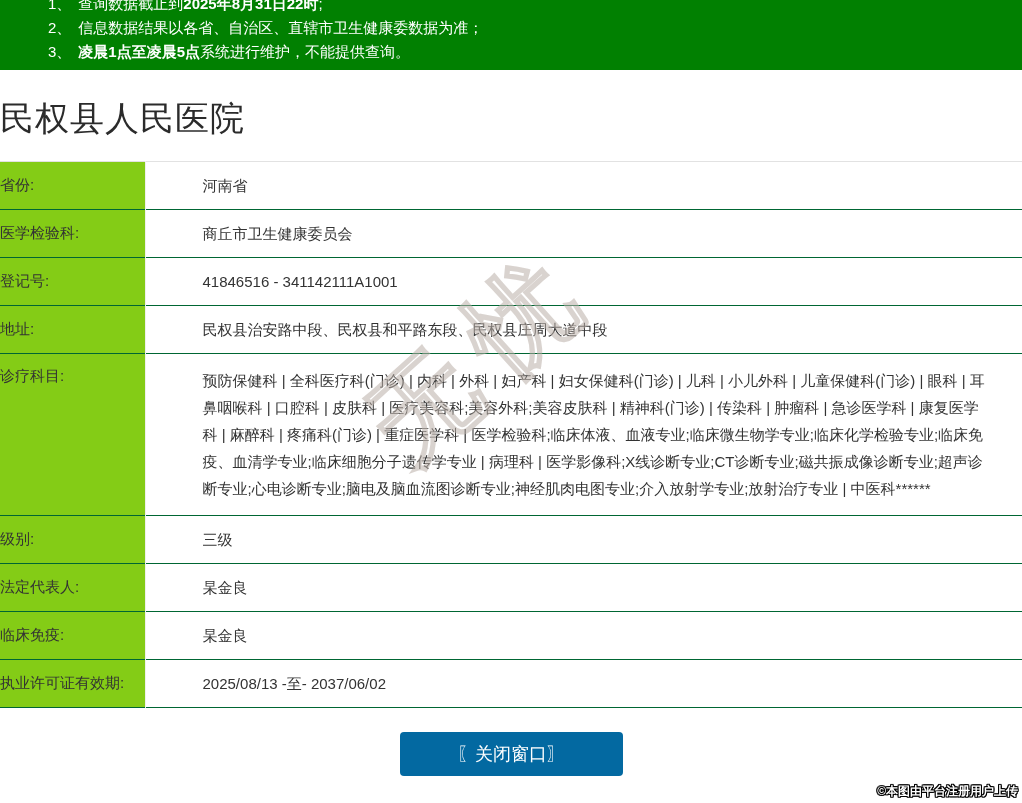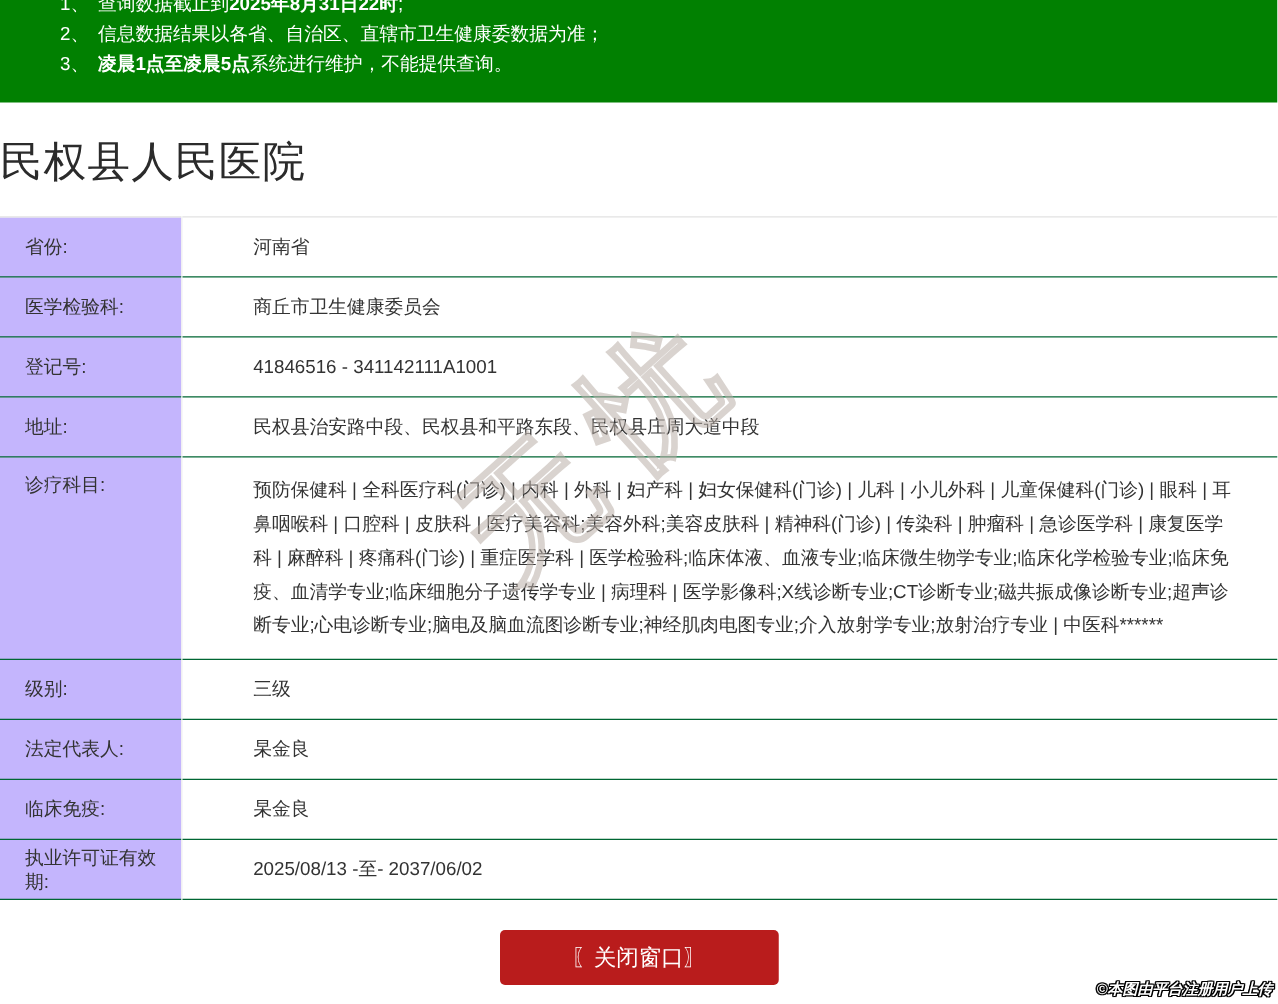--- a/index.html
+++ b/index.html
@@ -7,21 +7,21 @@
     width: 1022px; height: 803px;
     overflow: hidden;
     background: #ffffff;
     font-family: "Liberation Sans", "DejaVu Sans", sans-serif;
     color: #333333;
     position: relative;
   }
   
   .notice-bar {
     width: 100%;
-    height: 82px;
+    height: 70px;
     background: #018001;
     overflow: hidden;
     color: #ffffff;
   }
   .notice-list { margin-top: -8px; padding-left: 48px; }
   .notice-line {
     font-size: 15px;
     line-height: 24px;
     white-space: nowrap;
   }
@@ -41,25 +41,25 @@
   
   table.info-table {
     width: 100%;
     border-collapse: collapse;
     border-top: 1px solid #e2e2e2;
     font-size: 15px;
   }
   table.info-table tr { border-bottom: 1px solid #006633; }
   table.info-table th {
     width: 145px;
-    background: #c4b5fd;
+    background: #84cc16;
     border-right: 1px solid #efefef;
     font-weight: 400;
     text-align: left;
-    padding: 0 4px 0 20px;
+    padding: 0 4px 0 0;
     vertical-align: middle;
     height: 48px;
   }
   table.info-table td {
     padding: 0 32px 0 57px;
     vertical-align: middle;
     line-height: 27px;
   }
   table.info-table tr.tall th,
   table.info-table tr.tall td {
@@ -68,21 +68,21 @@
     padding-bottom: 13px;
     height: auto;
   }
   
   .btn-row { text-align: center; margin-top: 24px; }
   .close-button {
     display: inline-block;
     width: 223px;
     height: 44px;
     line-height: 42px;
-    background: #b91c1c;
+    background: #0369a1;
     border: none;
     border-radius: 4px;
     color: #ffffff;
     font-size: 18px;
     text-align: center;
     cursor: pointer;
     font-family: inherit;
   }
   
   .watermark {
@@ -107,21 +107,20 @@
     bottom: 3px;
     font-size: 12px;
     font-weight: bold;
     color: #ffffff;
     text-shadow:
       -1px -1px 0 #000, 1px -1px 0 #000,
       -1px 1px 0 #000, 1px 1px 0 #000,
       0 -1px 0 #000, 0 1px 0 #000,
       -1px 0 0 #000, 1px 0 0 #000;
     z-index: 6;
-    font-style: italic;
   }
 </style>
 </head>
 <body>
 
 <div class="notice-bar">
   <div class="notice-list">
     <div class="notice-line">
       <span class="num">1、</span><span>查询数据截止到</span><span class="bold">2025年8月31日22时</span><span>;</span>
     </div>

